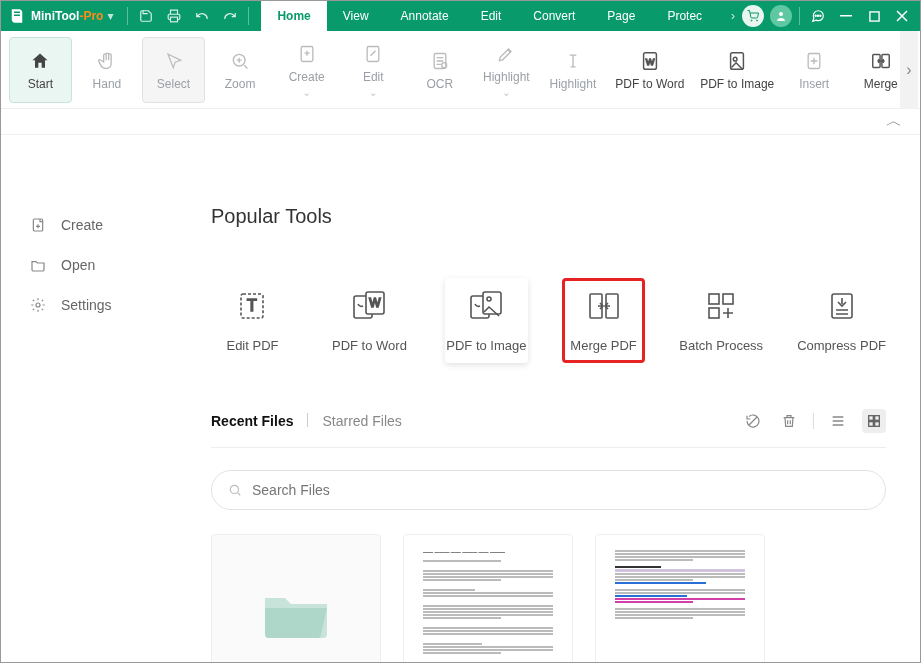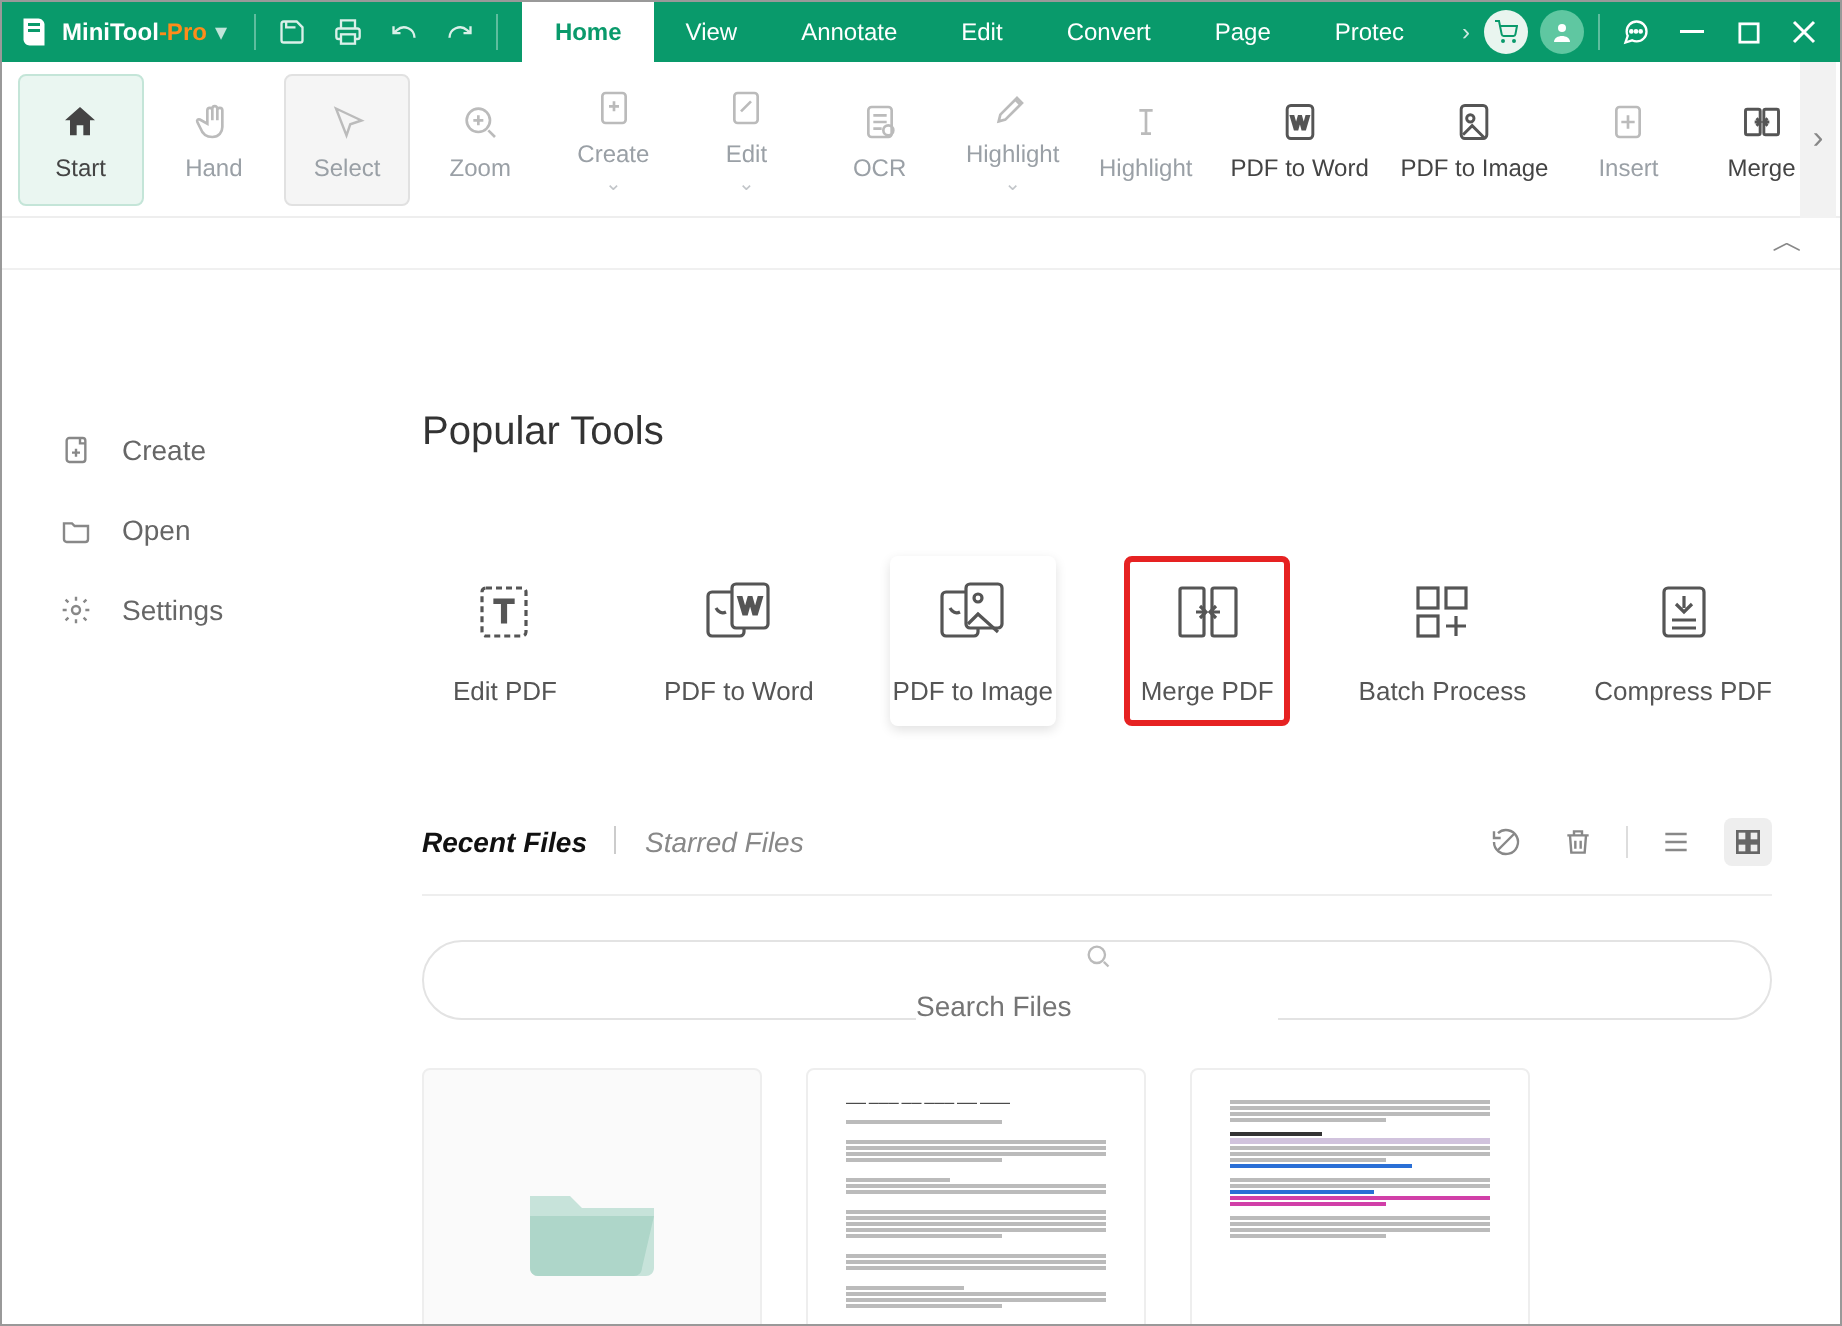--- a/index.html
+++ b/index.html
@@ -39,30 +39,30 @@
 .main{flex:1;padding:0 34px 0 10px;overflow:hidden;}
 .section-title{font-size:20px;color:#333;margin:70px 0 50px 0;}
 .tools{display:flex;gap:34px;}
 .tool{width:90px;display:flex;flex-direction:column;align-items:center;gap:14px;cursor:pointer;border-radius:4px;padding:10px 0;}
 .tool.highlighted{box-shadow:0 2px 6px rgba(0,0,0,.12);}
 .tool.boxed{border:3px solid #e62222;padding:7px 0;}
 .tool .tic{width:36px;height:36px;display:flex;align-items:center;justify-content:center;color:#555;}
 .tool .tlbl{font-size:13px;color:#555;white-space:nowrap;}
 
 .recent-row{display:flex;align-items:center;margin-top:46px;}
-.recent-tabs{display:flex;align-items:flex-start;gap:14px;font-size:14px;font-style:italic;}
+.recent-tabs{display:flex;align-items:flex-start;gap:14px;font-size:14px;}
 .recent-tabs .rt{color:#888;cursor:pointer;}
 .recent-tabs .rt.active{color:#111;font-weight:600;}
 .recent-tabs .div{width:1px;height:14px;background:#ccc;}
 .recent-actions{margin-left:auto;display:flex;align-items:center;gap:12px;color:#888;}
 .ract{width:24px;height:24px;display:flex;align-items:center;justify-content:center;cursor:pointer;border-radius:4px;}
 .ract.active{background:#eee;}
 .hr{height:1px;background:#eee;margin:14px 0 22px 0;}
 
-.search{height:40px;border:1px solid #e3e3e3;border-radius:22px;display:flex;align-items:center;padding:0 16px;color:#999;font-size:14px;gap:10px;flex-direction:column;}
+.search{height:40px;border:1px solid #e3e3e3;border-radius:22px;display:flex;align-items:center;padding:0 16px;color:#999;font-size:14px;gap:10px;}
 .search input{border:none;outline:none;flex:1;font-size:14px;color:#333;}
 
 .files{display:flex;gap:22px;margin-top:24px;}
 .file{width:170px;height:160px;border:1px solid #eee;border-radius:4px;background:#fff;display:flex;align-items:center;justify-content:center;cursor:pointer;overflow:hidden;}
 .file.folder{background:#fafafa;}
 .doc-preview{width:150px;height:146px;background:#fff;padding:8px 10px;font-size:4px;line-height:1.5;color:#888;overflow:hidden;}
 .doc-preview .dtitle{color:#222;font-weight:bold;font-size:5px;margin-bottom:3px;}
 .doc-preview .line{height:2px;background:#bbb;margin:1px 0;}
 .doc-preview .line.short{width:60%;}
 .doc-preview .accent{background:#d1c3dd;height:3px;}

